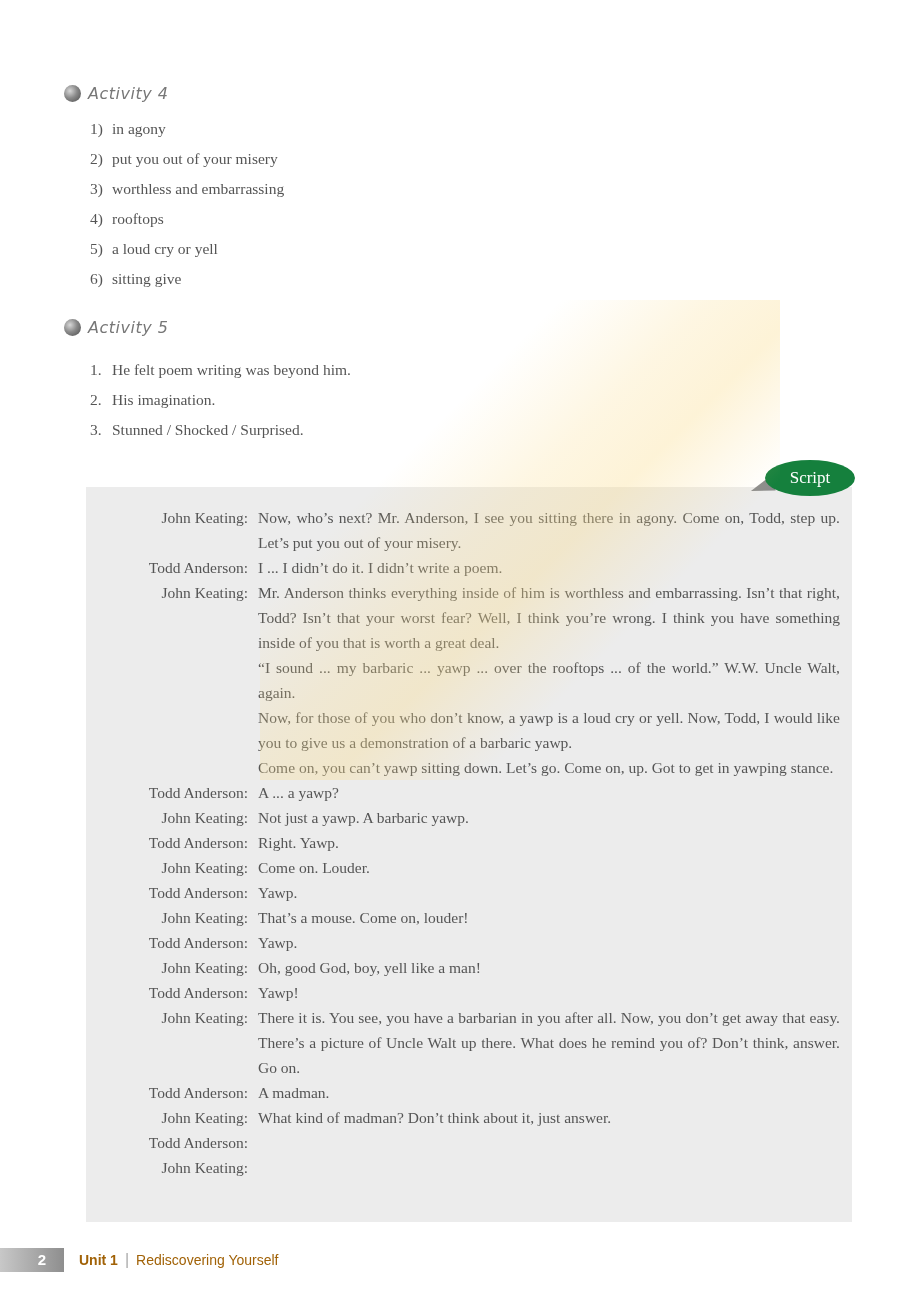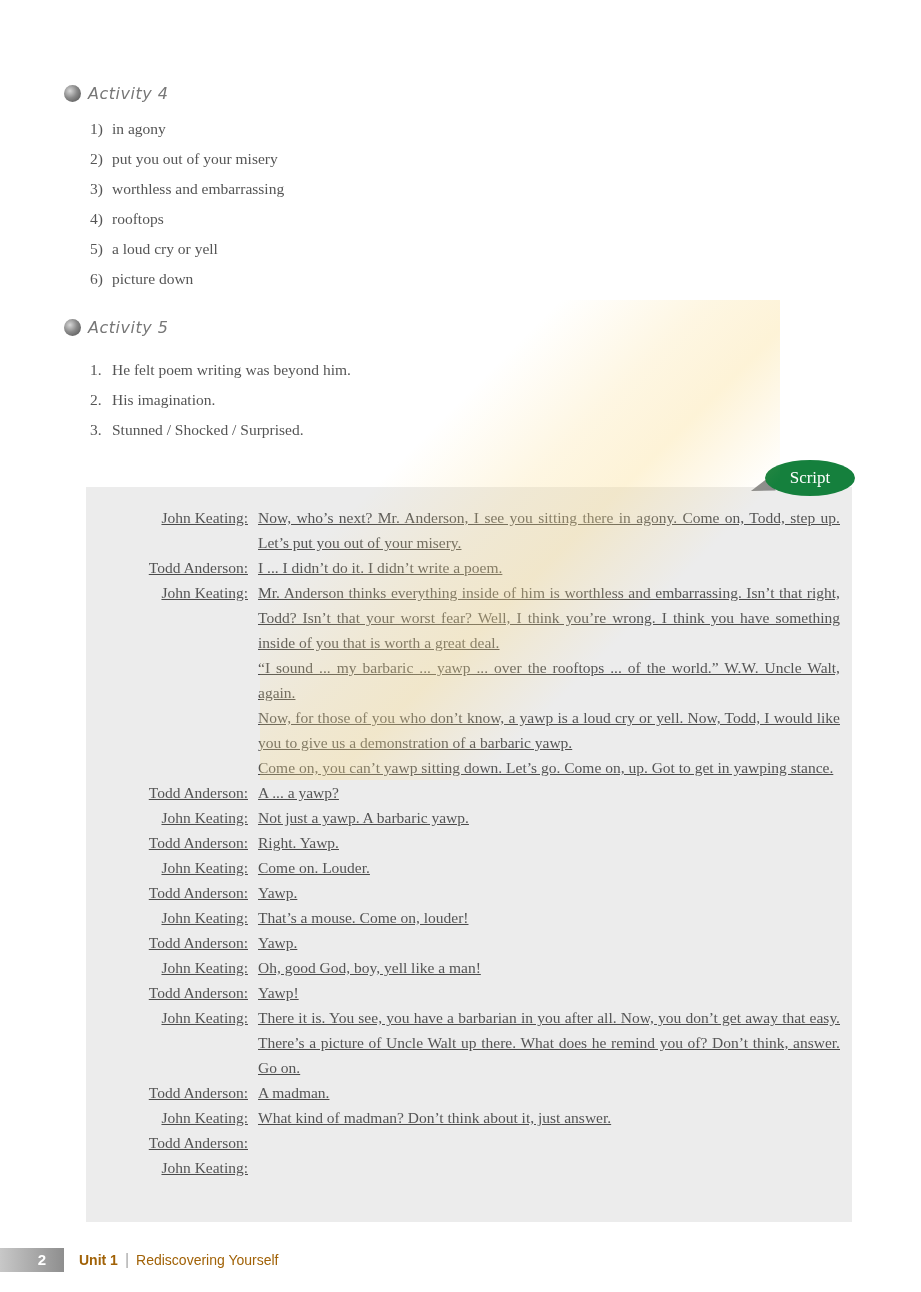--- a/index.html
+++ b/index.html
@@ -34,21 +34,21 @@
     background:#15803d; border-radius:50%;
     color:#fff; font-size:17px; text-align:center; line-height:36px;
   }
   .bubble-tail {
     position:absolute; left:750px; top:478px; width:0; height:0;
     border-top:10px solid transparent;
     border-right:24px solid #8c8c8c;
     border-bottom:6px solid transparent;
     transform:rotate(-15deg);
   }
-  .dialogue { position:absolute; left:86px; top:505px; width:766px;text-decoration:underline; }
+  .dialogue { position:absolute; left:86px; top:505px; width:766px; }
   .turn { display:flex; font-size:15.5px; line-height:25px; color:#555; }
   .speaker { width:162px; text-align:right; padding-right:10px; flex-shrink:0; }
   .speech { width:582px; text-align:justify; }
   .speech p { margin:0; }
 
   .watermark {
     position:absolute; left:260px; top:300px; width:520px; height:480px;
     pointer-events:none;
     background: linear-gradient(135deg, rgba(255,255,255,0) 30%, rgba(250,220,140,0.25) 45%, rgba(250,220,140,0.35) 55%, rgba(255,255,255,0) 70%);
     transform:rotate(0deg);
@@ -90,21 +90,21 @@
   <li>
       <span class="num">4)</span>
       <span>rooftops</span>
     </li>
   <li>
       <span class="num">5)</span>
       <span>a loud cry or yell</span>
     </li>
   <li>
       <span class="num">6)</span>
-      <span>picture down</span>
+      <span>sitting give</span>
     </li>
 </ul>
 
 <div class="activity-head" style="top:318px;justify-content:space-between;">
   <span class="ball"></span>
   <span class="activity-title">Activity 5</span>
 </div>
 <ul class="list" style="top:355px;">
   <li>
       <span class="num">1.</span>

